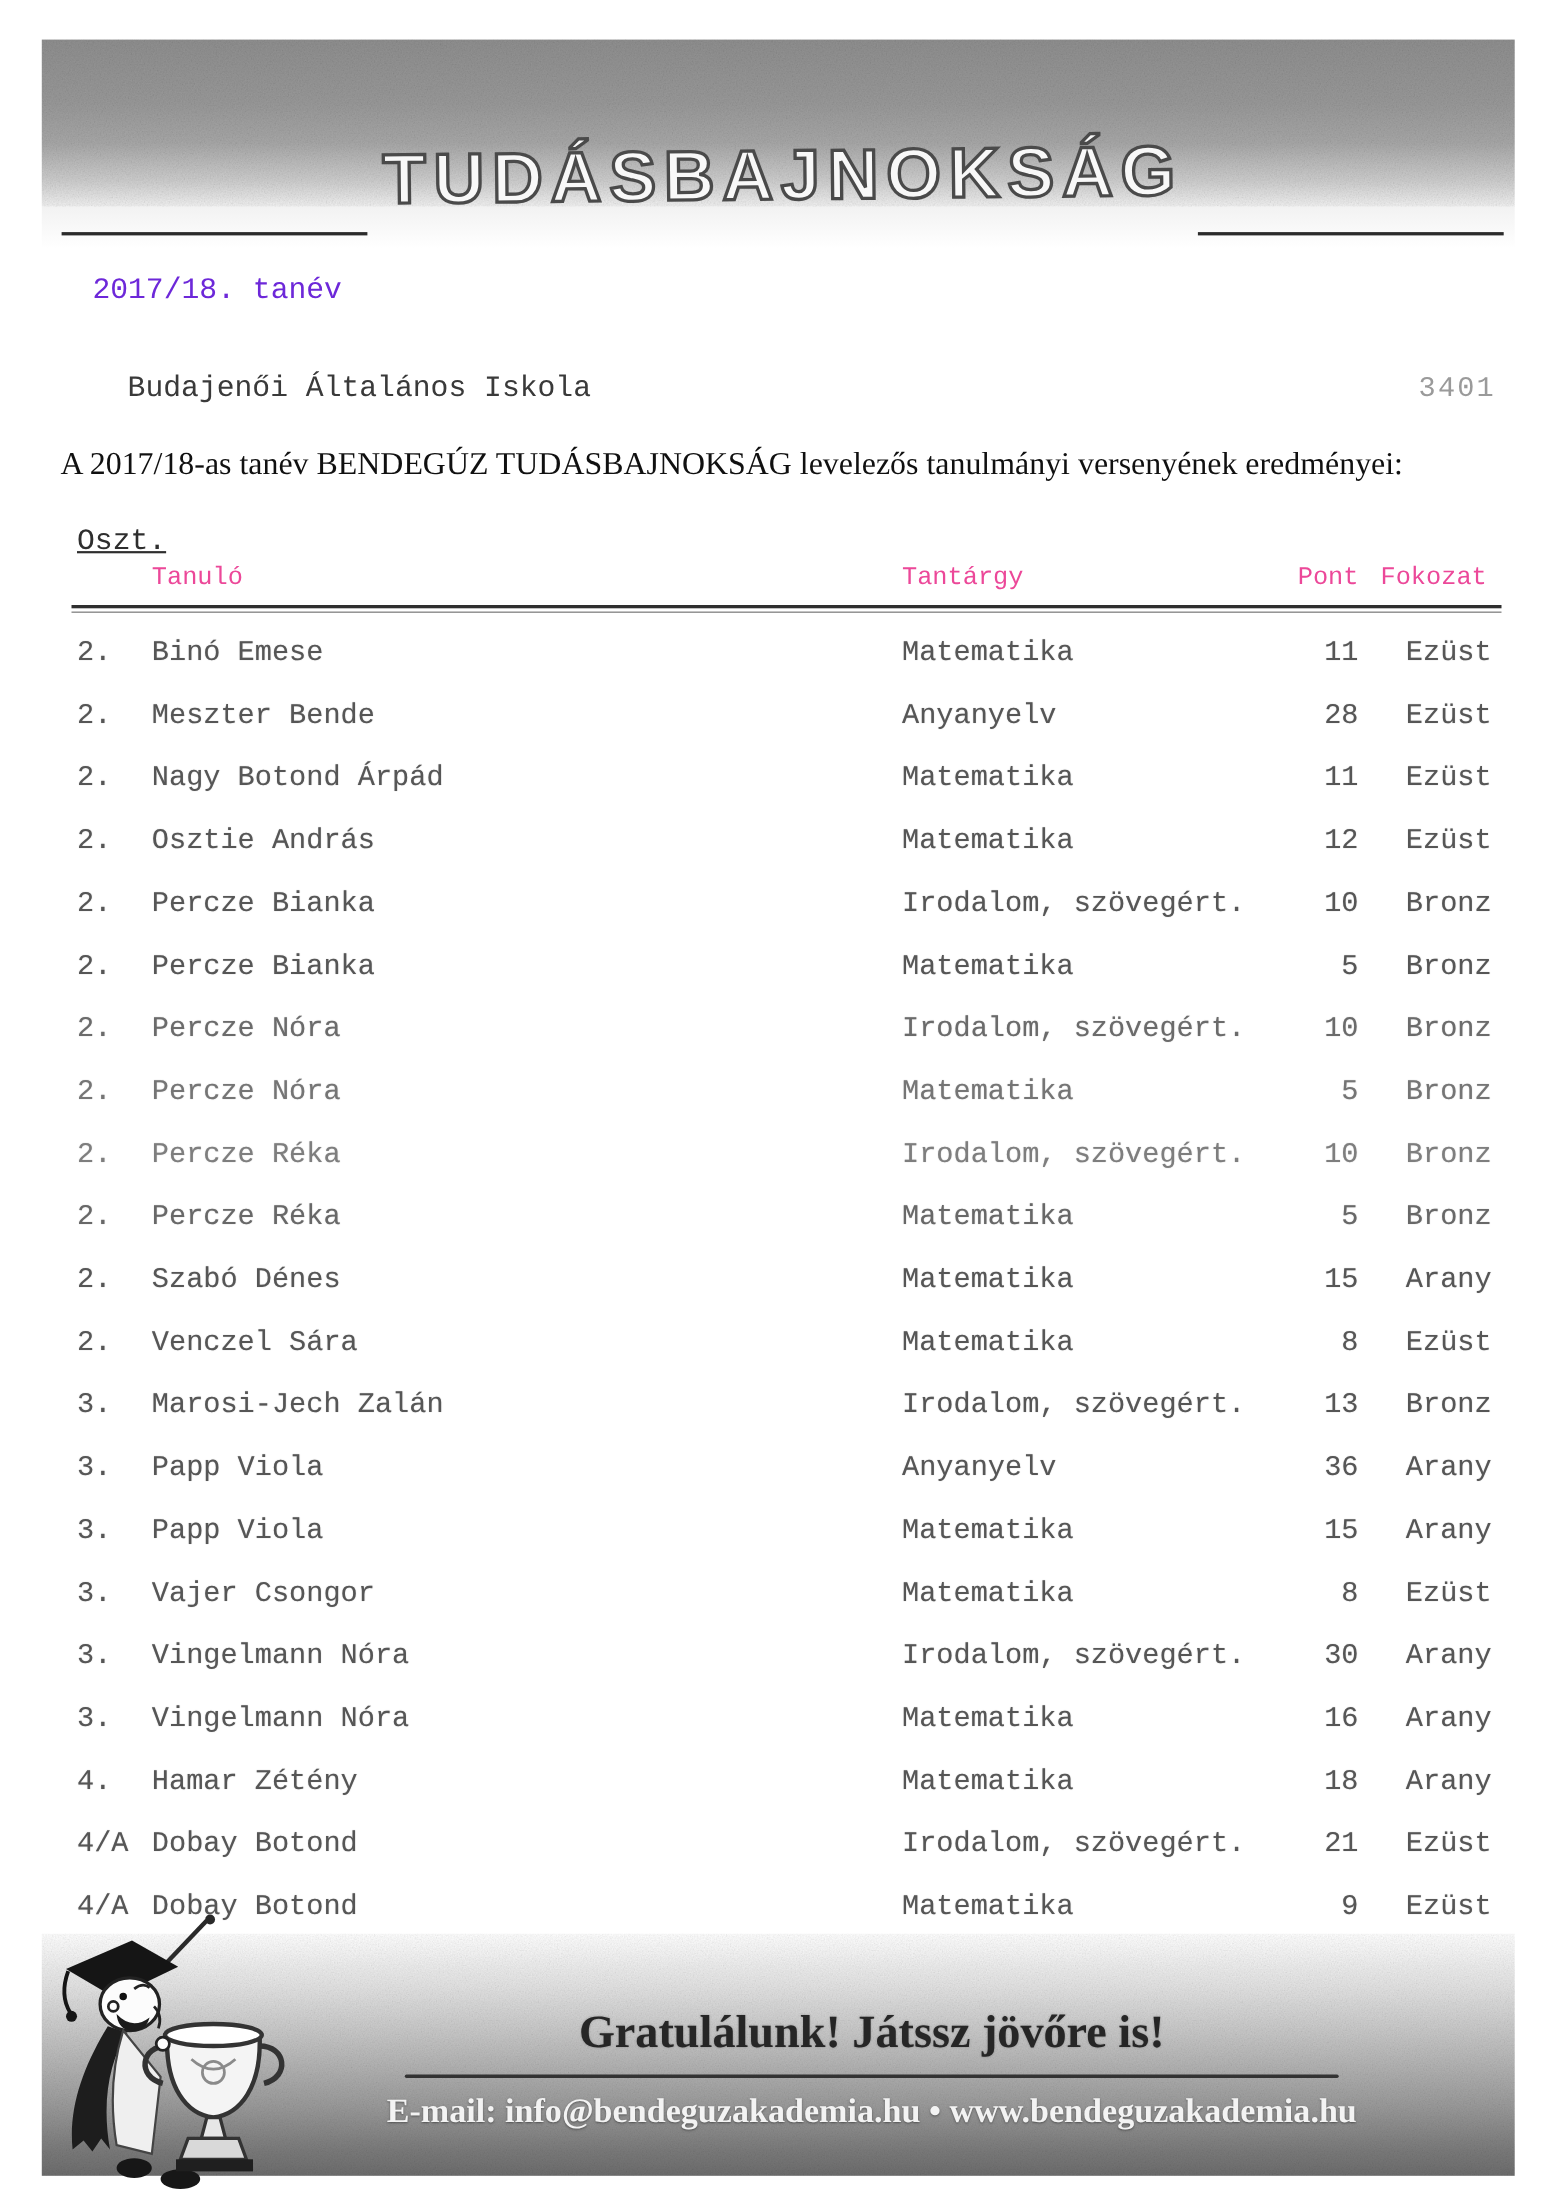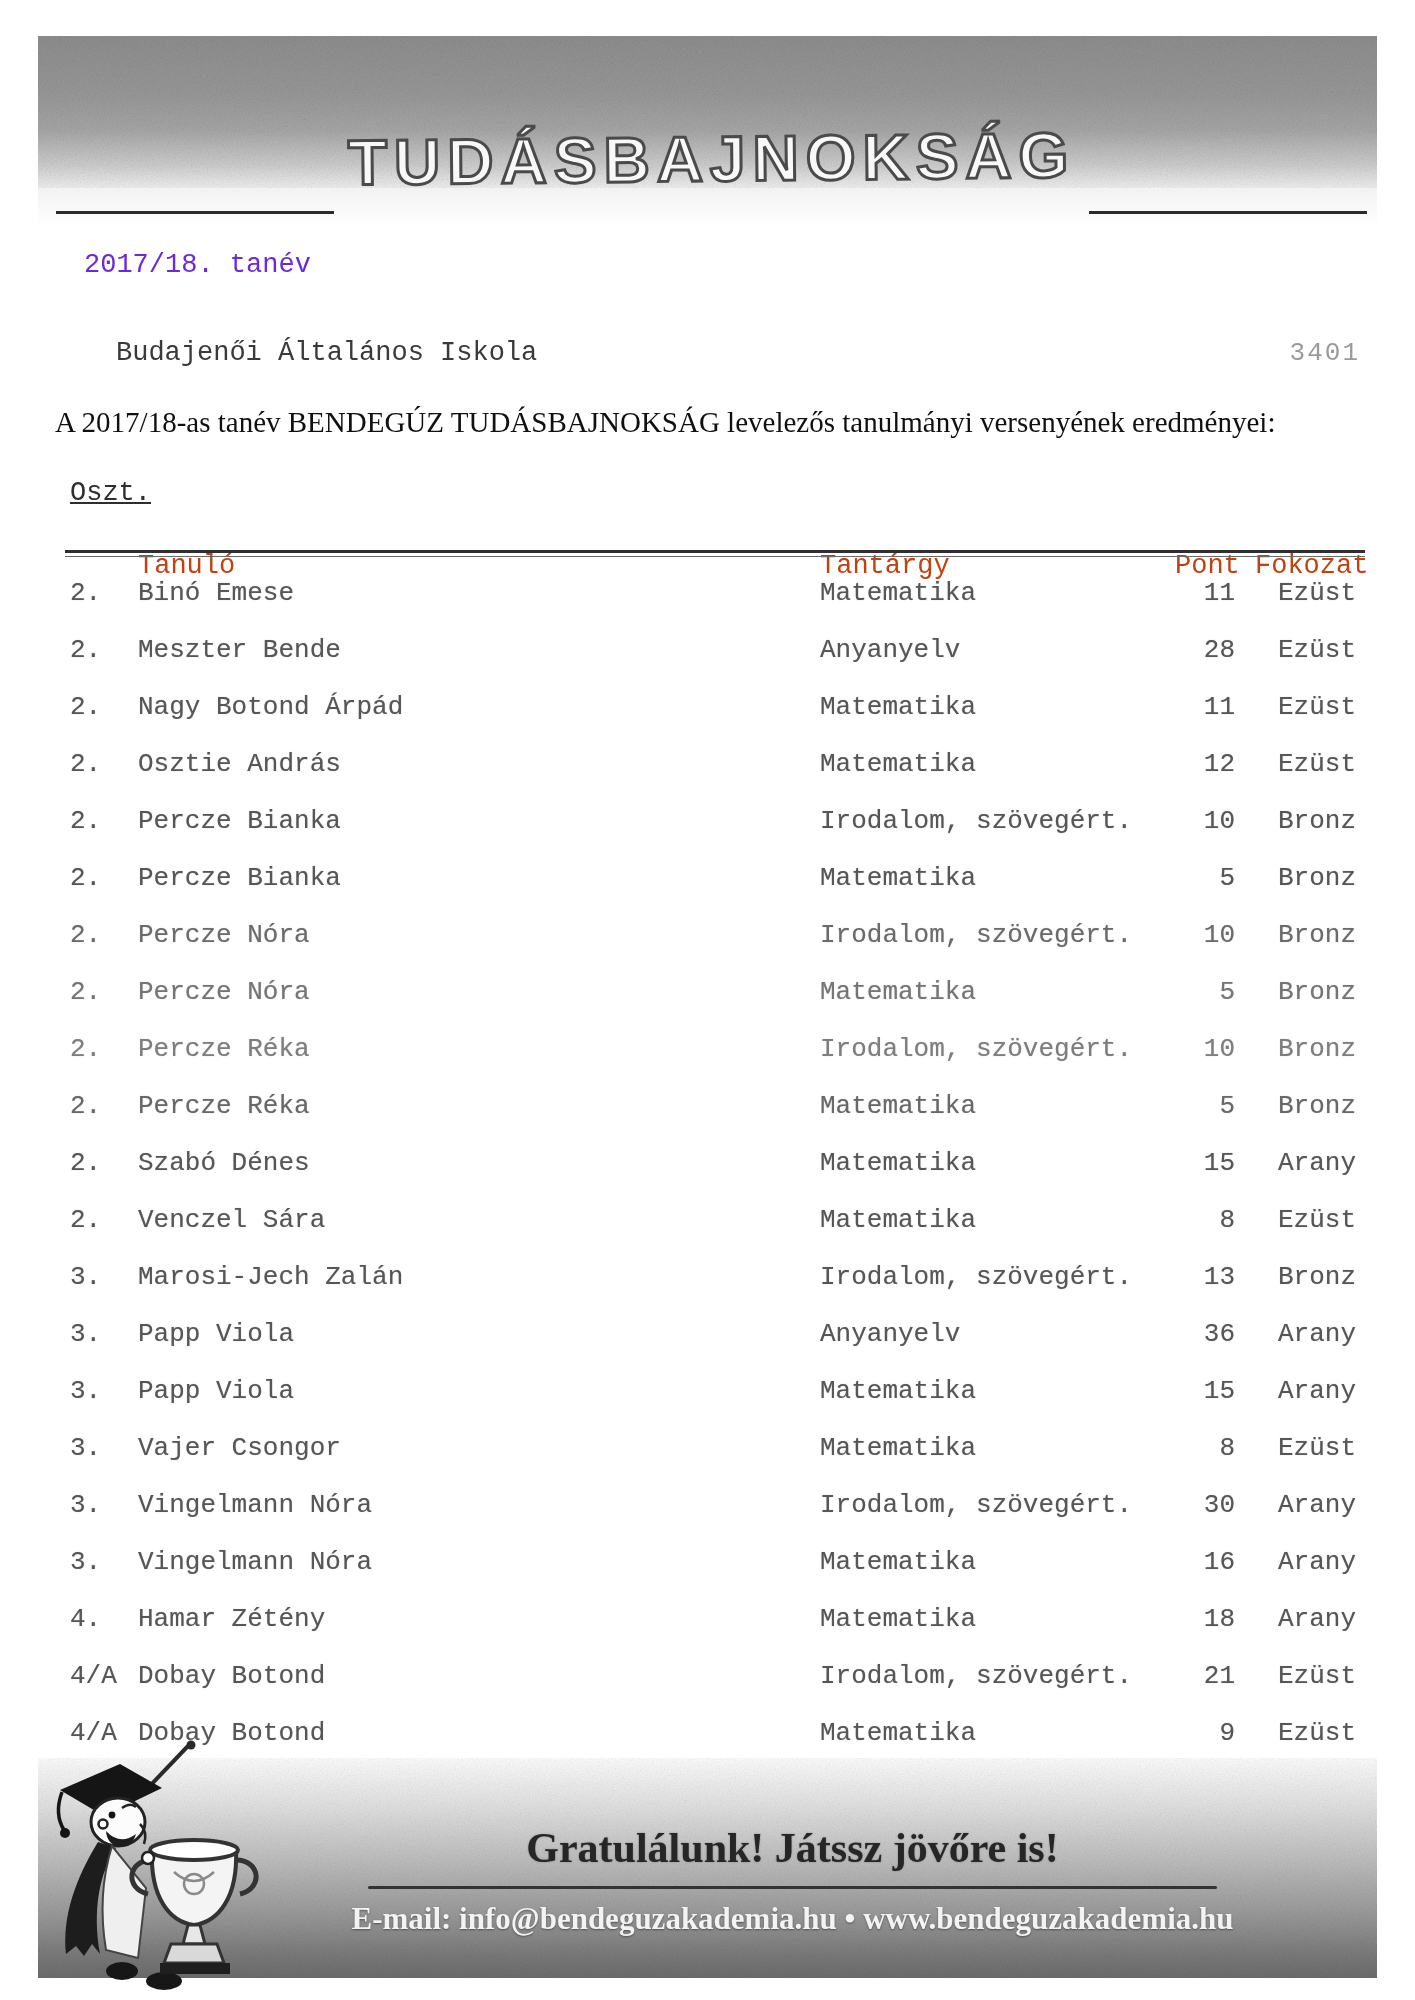--- a/index.html
+++ b/index.html
@@ -33,21 +33,21 @@
                  display:flex; justify-content:space-between; align-items:baseline;margin-left:44px; }
   .school-name { font-size:27px; color:#3a3a3a; }
   .school-code { font-size:26px; color:#9a9a9a; letter-spacing:2px; }
   .results-title { position:absolute; top:406px; left:55px; right:35px;
                    font-family:"Liberation Serif","DejaVu Serif",serif; font-weight:normal;
                    font-size:29px; color:#101010; white-space:nowrap; }
 
   
   .thead-oszt { position:absolute; top:478px; left:70px; font-size:27px; color:#2e2e2e;text-decoration:underline; }
   .grid { display:grid; grid-template-columns:68px 682px 355px 60px 135px; align-items:baseline; }
-  .thead-grid { position:absolute; top:512px; left:70px; width:1300px; font-size:27px; color:#c2410c;margin-top:39px; }
+  .thead-grid { position:absolute; top:512px; left:70px; width:1300px; font-size:23px; color:#ec4899; }
   .thead-grid .h-pont { text-align:right; }
   .thead-grid .h-fok  { padding-left:20px; }
   .rule-double { position:absolute; top:550px; left:65px; width:1300px; height:7px;
                  border-top:3px solid #2f2f2f; border-bottom:1px solid #6a6a6a; }
   .tbody { position:absolute; top:566px; left:70px; width:1300px; }
   .row { height:57px; padding-top:12px; font-size:26px; color:#565656;
          text-shadow:0 0 1px rgba(90,90,90,.45); }
   .row .c-pont { text-align:right; }
   .row .c-fok  { padding-left:43px; }
   

